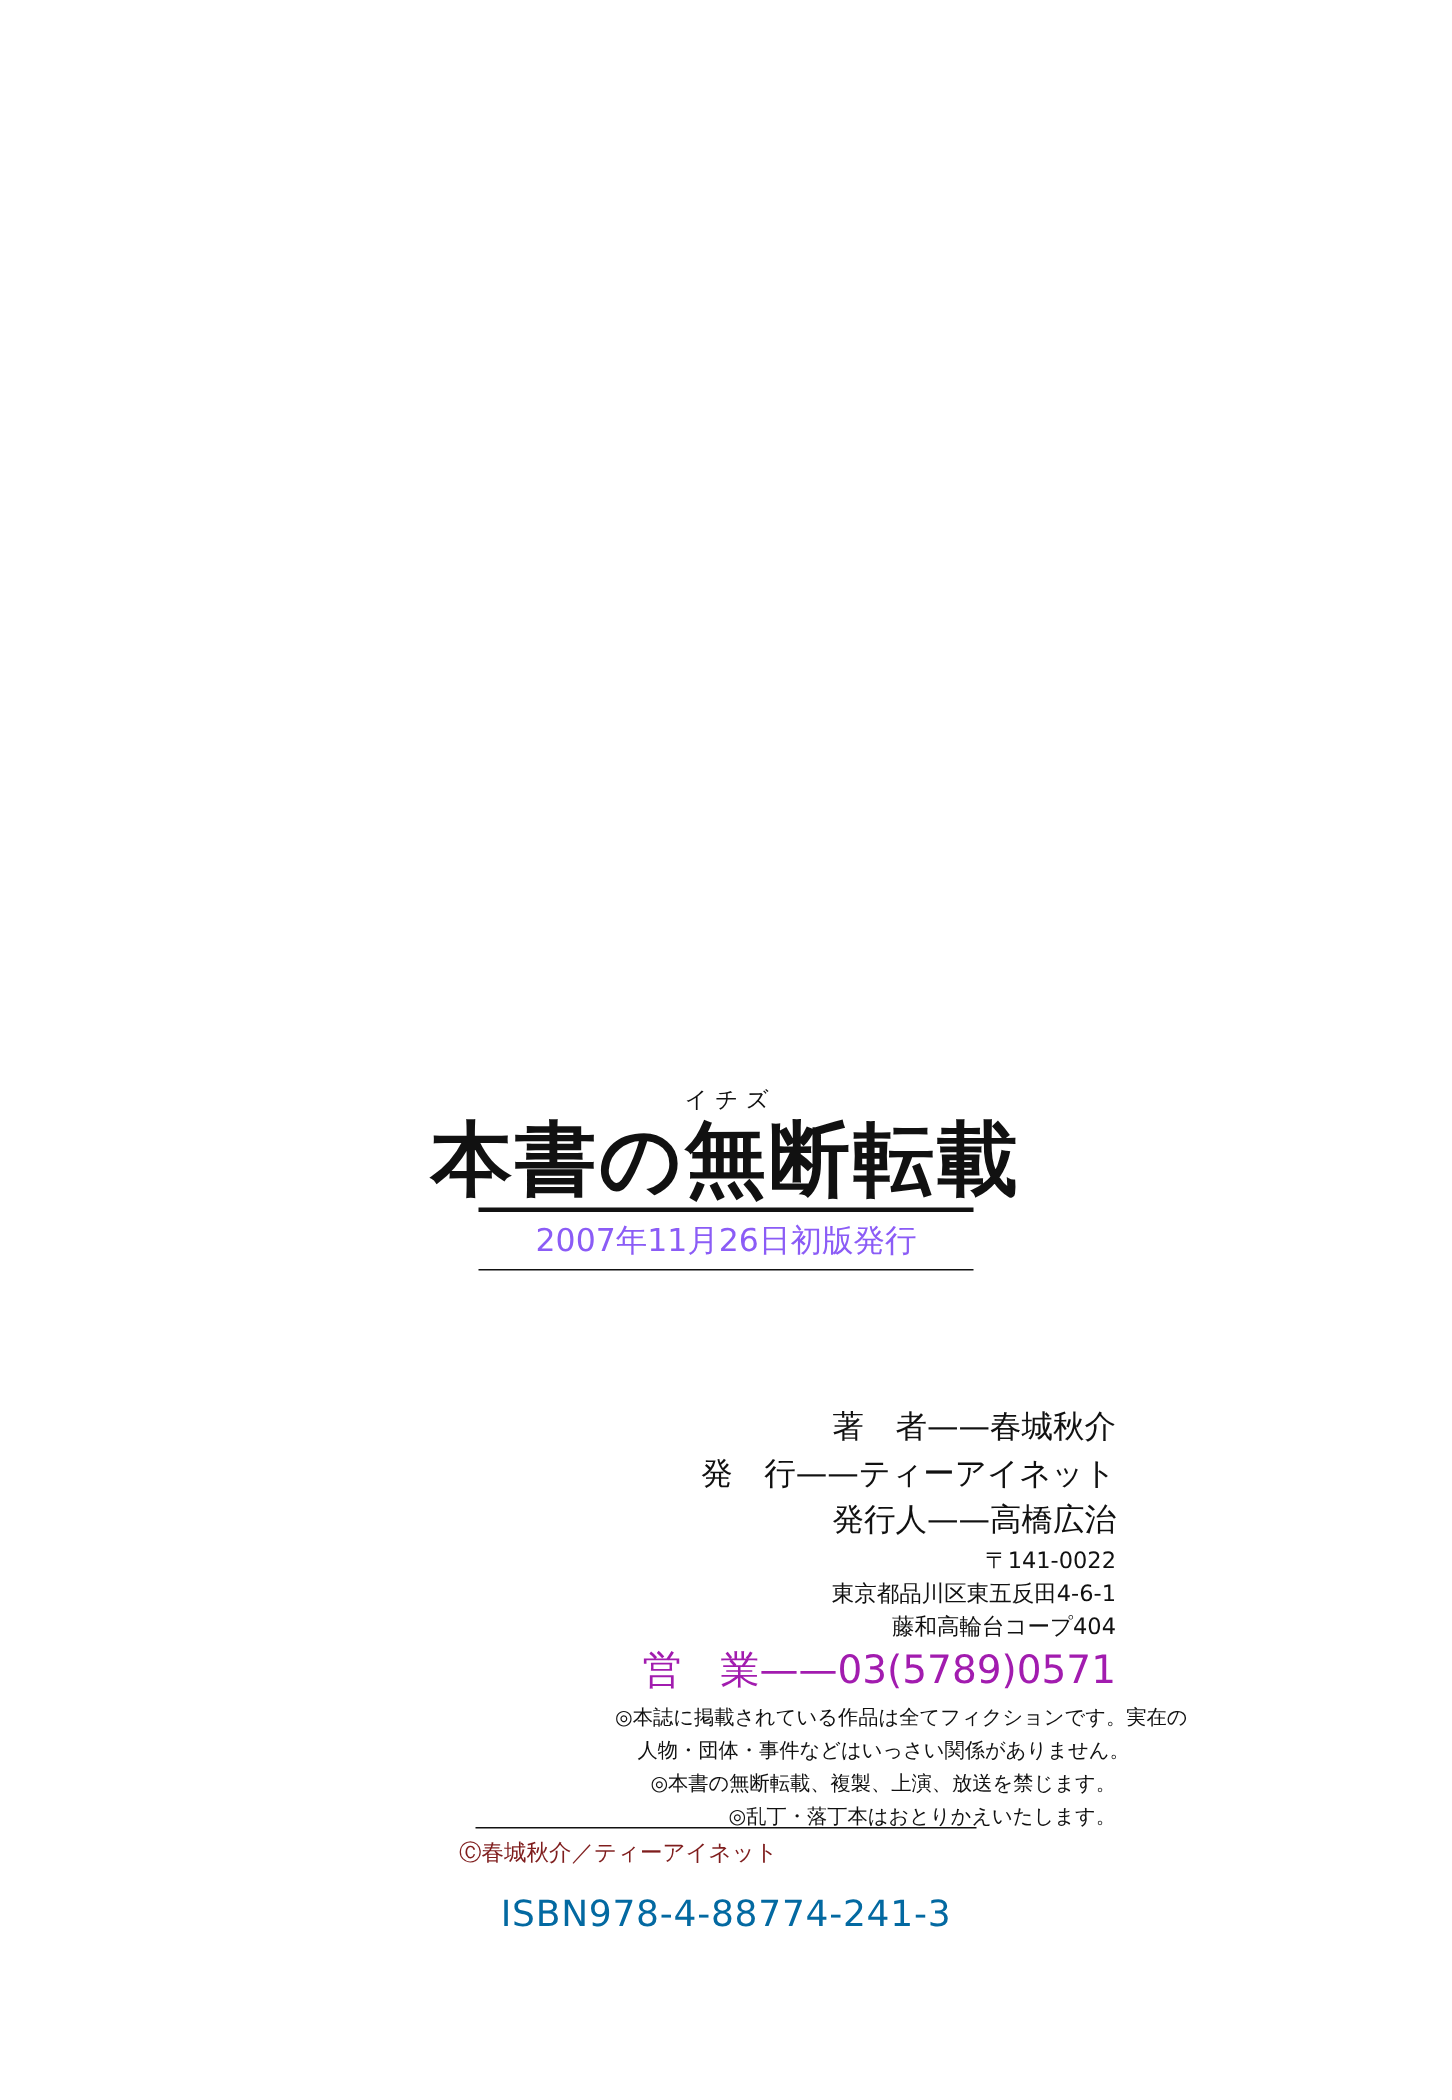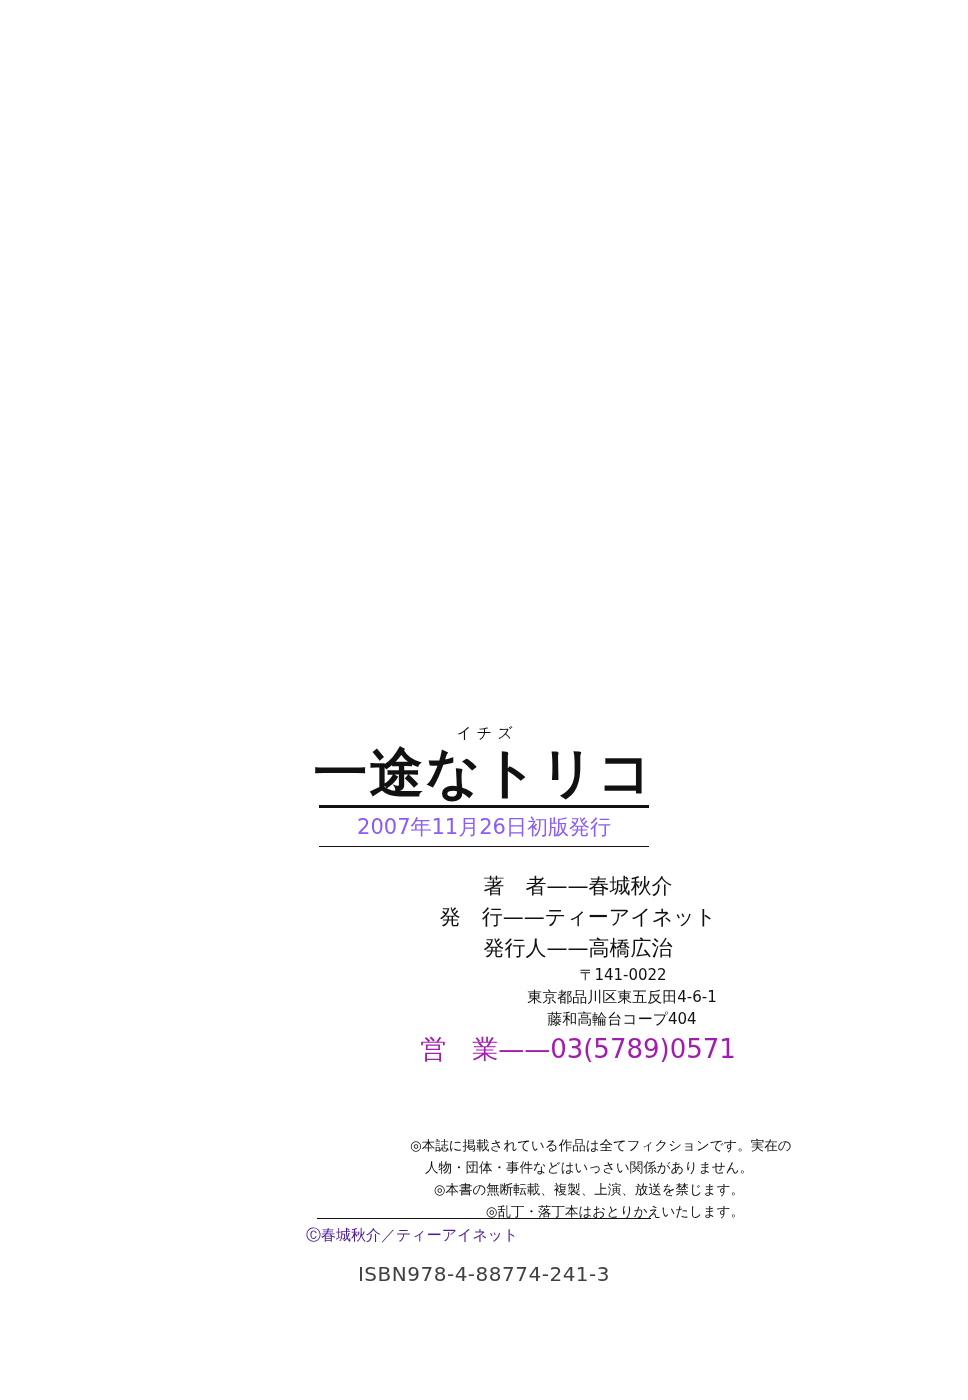--- a/index.html
+++ b/index.html
@@ -74,23 +74,23 @@
   }
 
   .rule-thin {
     border-top: 1.6px solid #111;
     margin: 5px auto 0 auto;
     width: 330px;
   }
 
   
   .credits {
-    top: 871px;
+    top: 936px;
     width: 520px;
-    text-align: center;
+    text-align: right;
     padding-left: 188px;
     box-sizing: border-box;
   }
 
   .credit-line {
     font-family: "DejaVu Sans", sans-serif;
     font-size: 21px;
     line-height: 1.47;
     color: #111;
     white-space: nowrap;
@@ -151,44 +151,44 @@
 
   .rule-foot {
     border-top: 1.6px solid #111;
     width: 334px;
     margin: 0 auto 7px auto;
   }
 
   .copyright {
     font-family: "DejaVu Sans", sans-serif;
     font-size: 15px;
-    color: #4c1d95;
+    color: #7f1d1d;
     text-align: left;
     padding-left: 122px;
     white-space: nowrap;
   }
 
   .isbn {
     font-family: "DejaVu Sans", sans-serif;
-    font-size: 20px;
+    font-size: 24px;
     letter-spacing: 0.5px;
-    color: #404040;
+    color: #0369a1;
     margin-top: 17px;
     text-align: center;
     white-space: nowrap;
   }
 </style>
 </head>
 <body>
 
 <div id="colophon">
 
   <div class="block title-area">
     <div class="ruby">イチズ</div>
-    <div class="title">一途なトリコ</div>
+    <div class="title">本書の無断転載</div>
     <div class="rule-thick"></div>
     <div class="pubdate">2007年11月26日初版発行</div>
     <div class="rule-thin"></div>
   </div>
 
   <div class="block credits">
 
     <div class="credit-line">
       <span class="lbl">著　者</span><span>——</span><span>春城秋介</span>
     </div>

